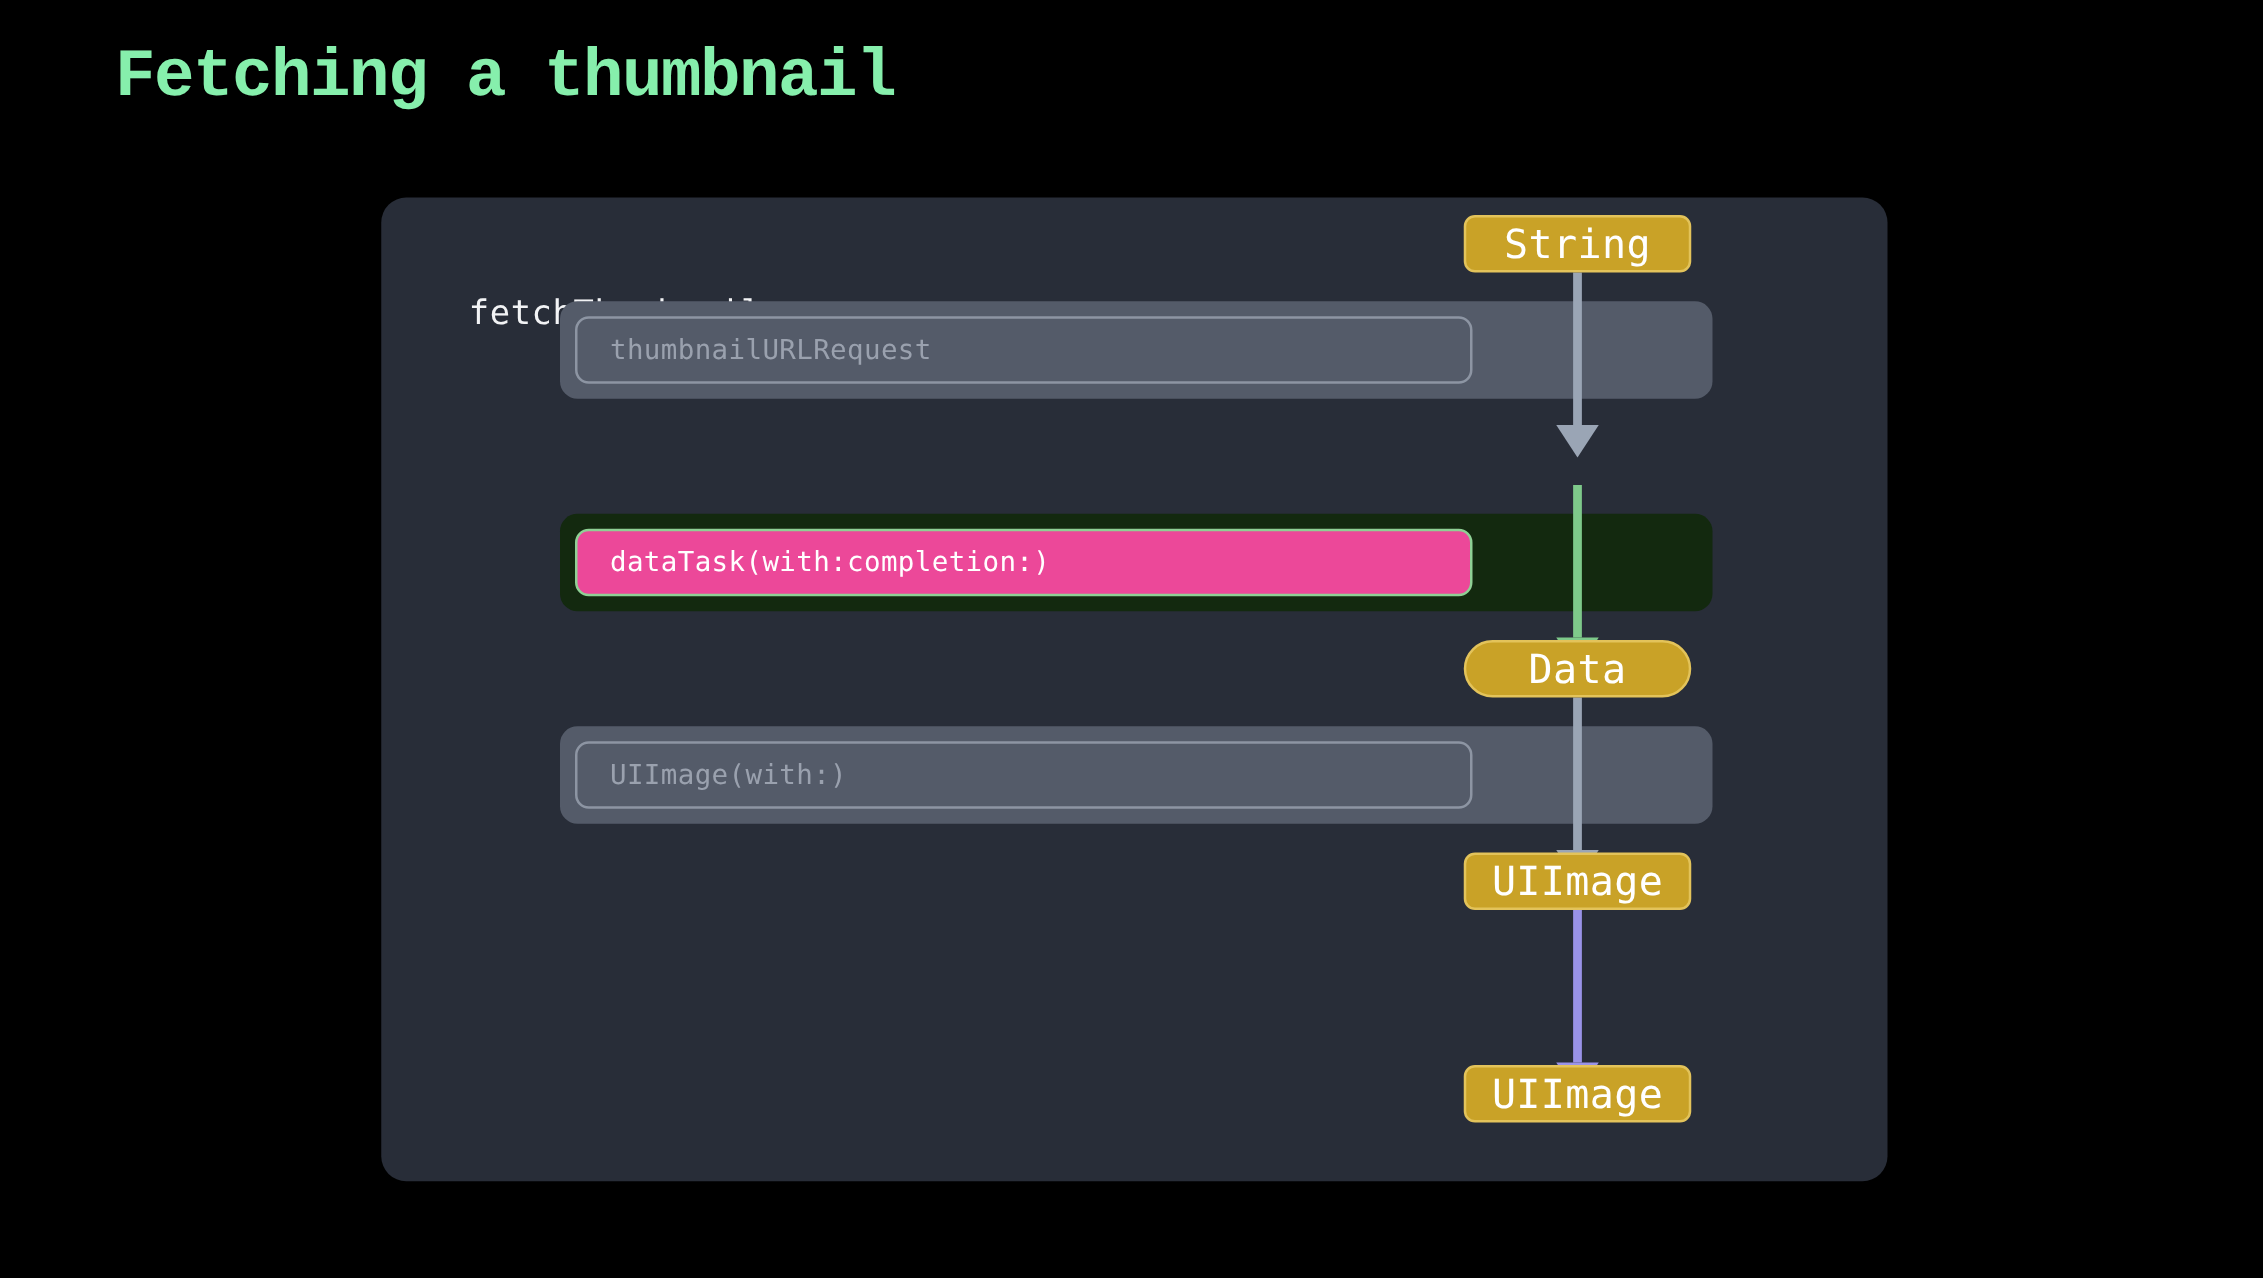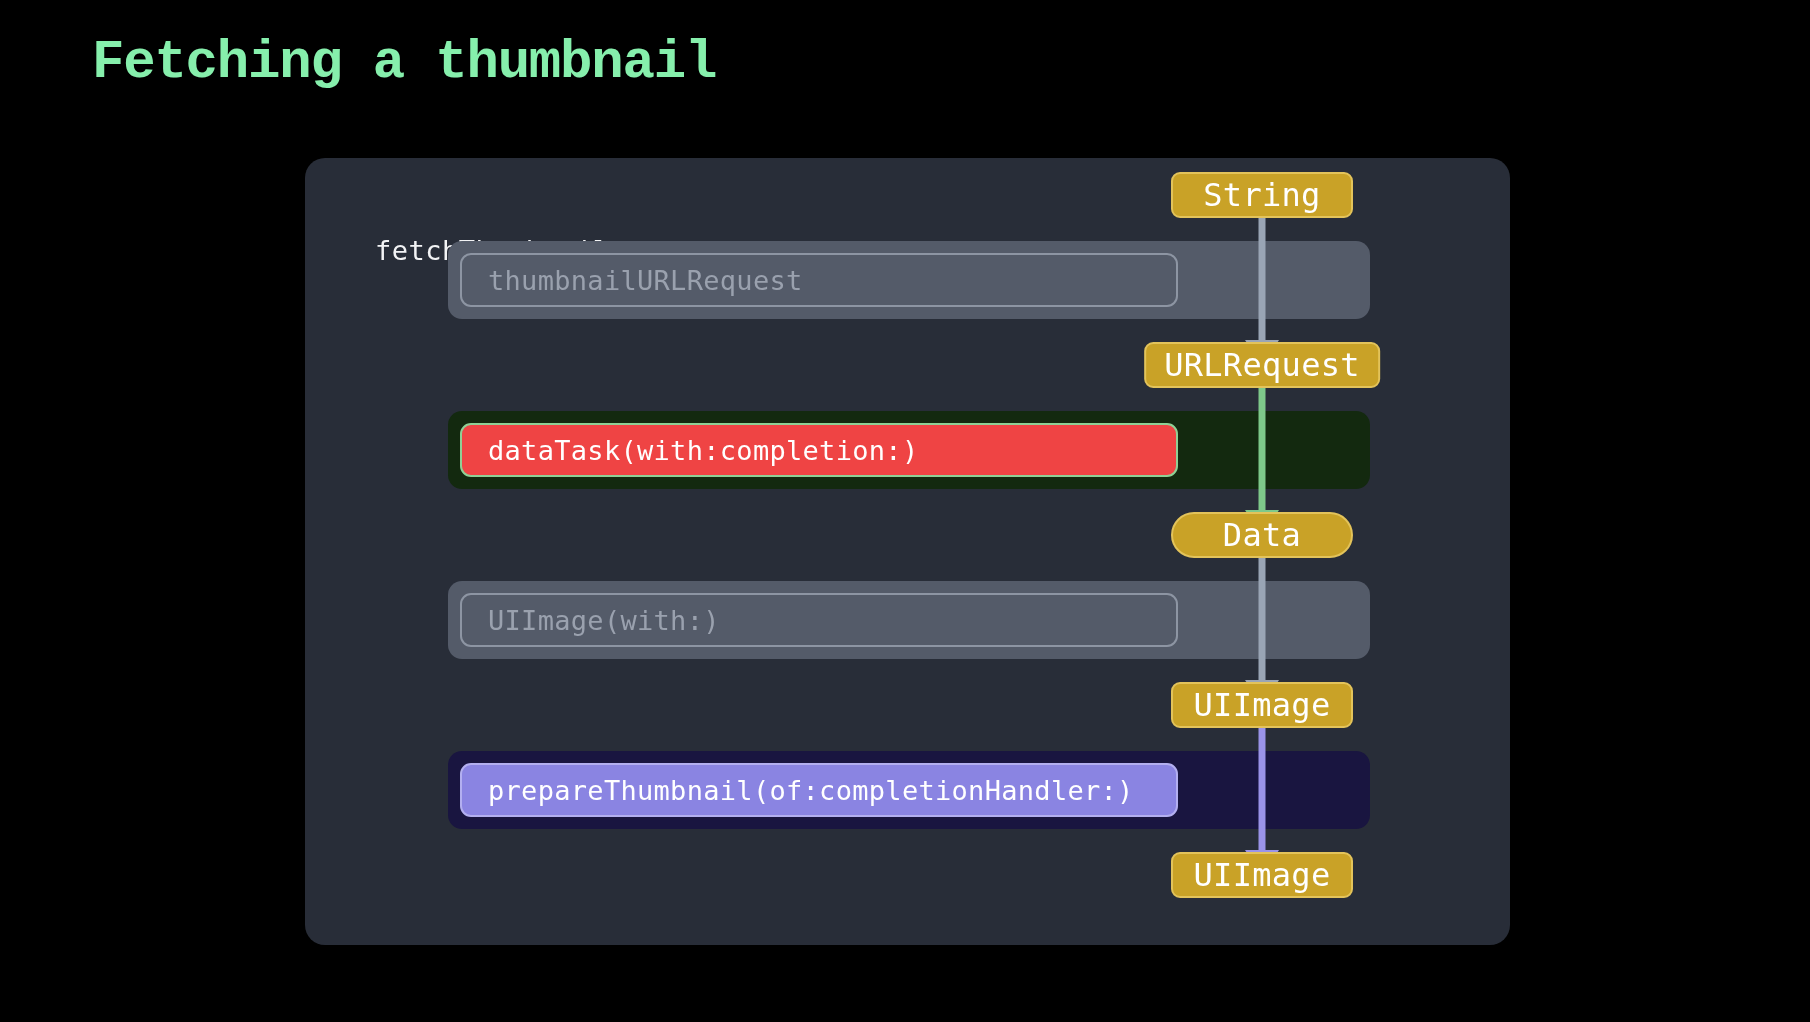--- a/index.html
+++ b/index.html
@@ -68,31 +68,31 @@
     left: 12px;
     top: 12px;
     width: 718px;
     height: 54px;
     border-radius: 11px;
     box-sizing: border-box;
     display: flex;
     align-items: center;
     padding-left: 26px;
     font-family: "DejaVu Sans Mono", monospace;
-    font-size: 27px;
+    font-size: 22px;
     letter-spacing: 0.3px;
     white-space: nowrap;
   }
   .pill.outline {
     background: transparent;
     border: 2px solid #8d95a3;
     color: #9aa1ae;
   }
   .pill.filled-green {
-    background: #ef4444;
+    background: #ec4899;
     border: 2px solid #8fd095;
     color: #ffffff;
   }
   .pill.filled-purple {
     background: #8a84e2;
     border: 2px solid #b3aff0;
     color: #ffffff;
   }
 
   
@@ -160,23 +160,20 @@
   </div>
 
   <div class="track green" style="top: 253px;">
     <div class="pill filled-green">dataTask(with:completion:)</div>
   </div>
 
   <div class="track gray" style="top: 423px;">
     <div class="pill outline">UIImage(with:)</div>
   </div>
 
-  <div class="track purple" style="top: 593px;">
-    <div class="pill filled-purple">prepareThumbnail(of:completionHandler:)</div>
-  </div>
 
   <div class="connector gray" style="left: 957px; top: 60px; height: 148px;">
     <div class="stem" style="height: 122px;"></div>
     <div class="head"></div>
   </div>
 
   <div class="connector green" style="left: 957px; top: 230px; height: 148px;">
     <div class="stem" style="height: 122px;"></div>
     <div class="head"></div>
   </div>
@@ -185,18 +182,17 @@
     <div class="stem" style="height: 122px;"></div>
     <div class="head"></div>
   </div>
 
   <div class="connector purple" style="left: 957px; top: 570px; height: 148px;">
     <div class="stem" style="height: 122px;"></div>
     <div class="head"></div>
   </div>
 
   <div class="badge" style="left: 957px; top: 14px;">String</div>
-  <div class="badge" style="left: 957px; top: 184px;">URLRequest</div>
   <div class="badge" style="left: 957px; top: 354px; border-radius: 23px;">Data</div>
   <div class="badge" style="left: 957px; top: 524px;">UIImage</div>
   <div class="badge" style="left: 957px; top: 694px;">UIImage</div>
 
 </div>
 
 </body></html>

